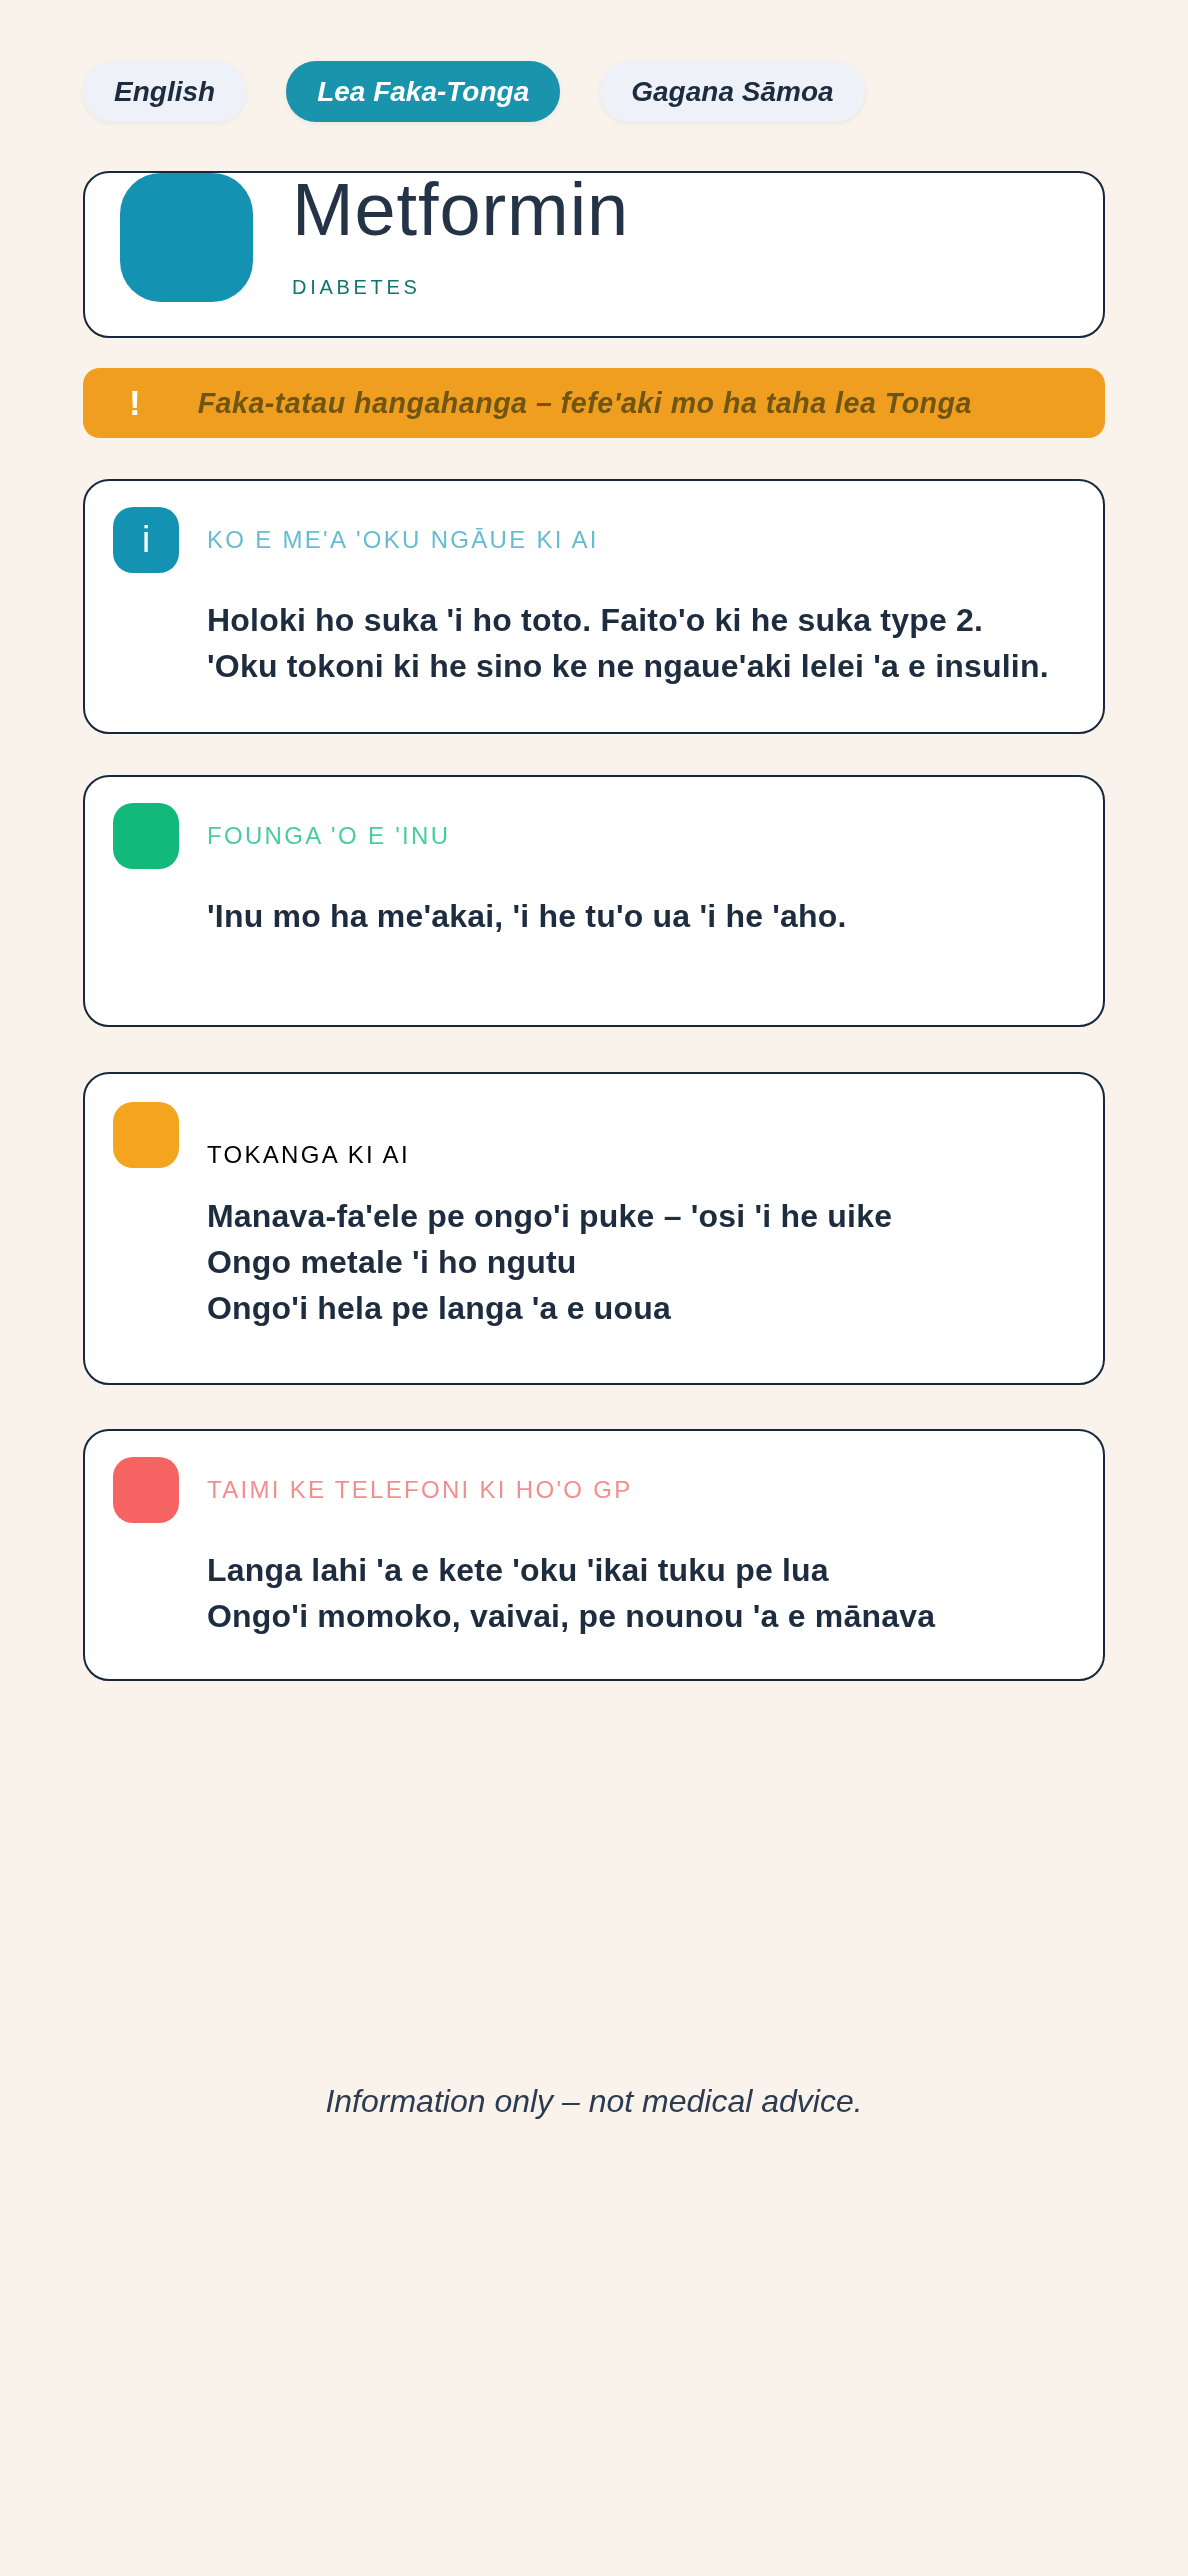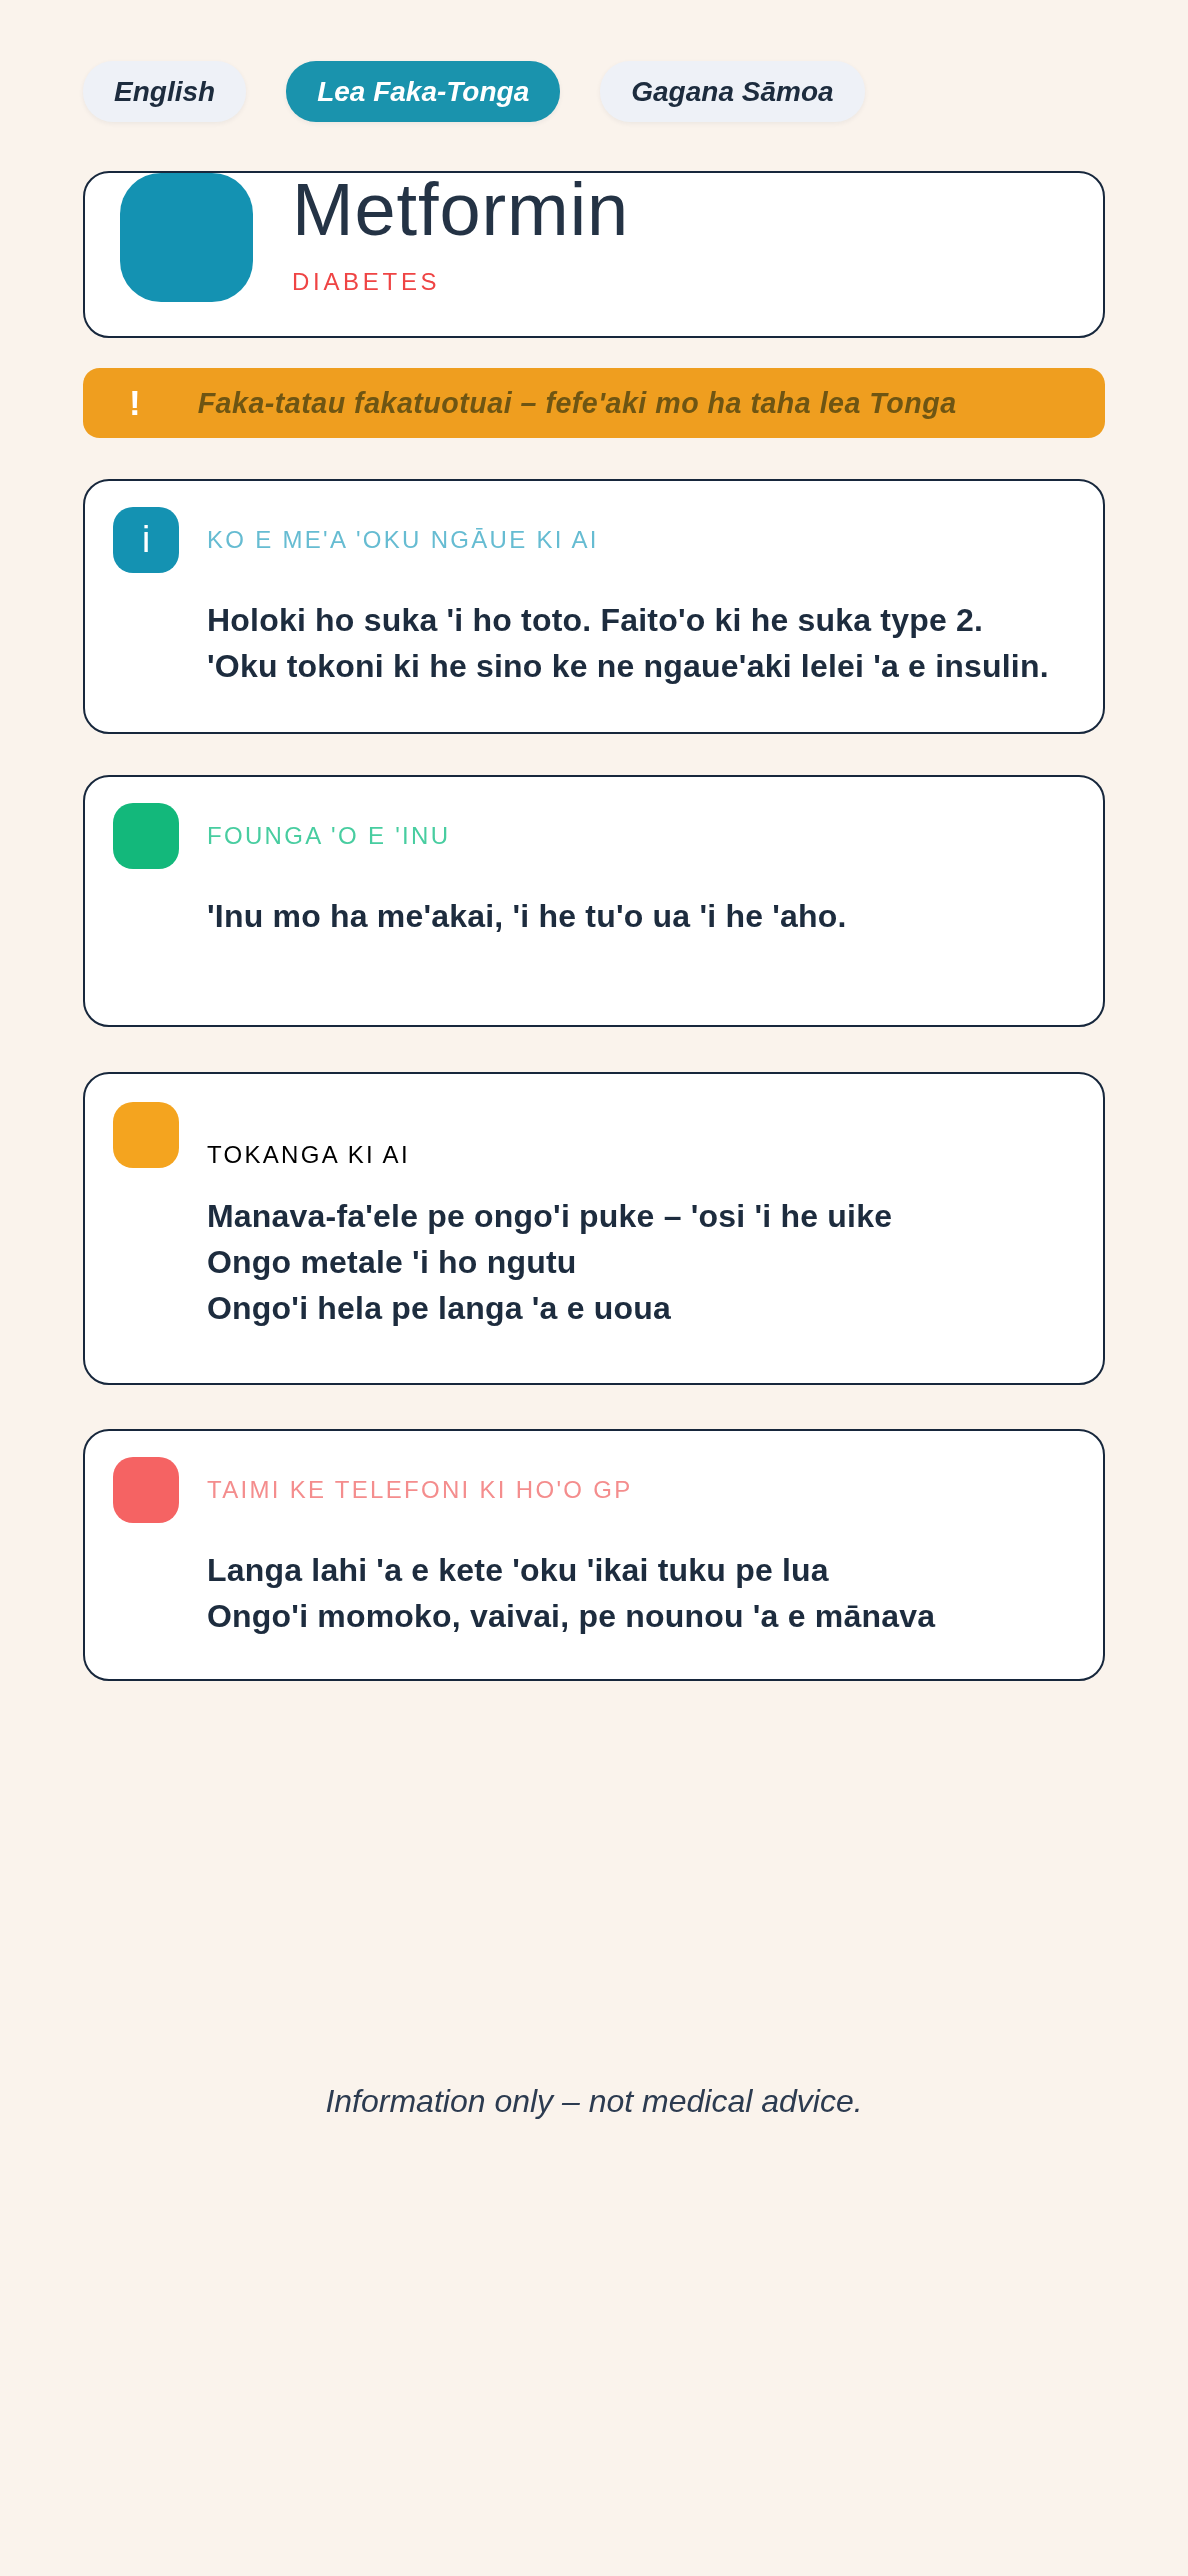--- a/index.html
+++ b/index.html
@@ -44,21 +44,21 @@
   .tab.selected{background:#1a93ad;color:#ffffff;}
   
   .med-card{
     margin-top:49px;height:167px;background:#ffffff;
     border:2.8px solid #17273c;border-radius:26px;
     display:flex;align-items:flex-start;padding:0 0 16px 35px;box-sizing:border-box;
   }
   .med-icon{width:133px;height:129px;border-radius:41px;background:#1492b2;flex:none;}
   .med-text{margin-left:39px;}
   .med-name{font-size:74px;font-weight:200;line-height:1;color:#243345;letter-spacing:0.9px;}
-  .med-category{margin-top:21px;font-size:24px;font-weight:300;letter-spacing:3.7px;color:#ef4444;}
+  .med-category{margin-top:29px;font-size:20px;font-weight:300;letter-spacing:3.7px;color:#0f766e;}
   
   .banner{
     margin-top:30px;height:70px;border-radius:16.6px;background:#ef9e1f;
     display:flex;align-items:center;padding:0 46px;box-sizing:border-box;
   }
   .banner-mark{color:#ffffff;font-size:35px;font-weight:700;}
   .banner-text{margin-left:57px;font-size:28.6px;font-style:italic;font-weight:600;color:#6e5513;letter-spacing:0.5px;}
   
   .card{
     background:#ffffff;border:2.8px solid #17273c;border-radius:26px;
@@ -103,21 +103,21 @@
     <section class="med-card">
       <div class="med-icon"></div>
       <div class="med-text">
         <div class="med-name">Metformin</div>
         <div class="med-category">DIABETES</div>
       </div>
     </section>
 
     <section class="banner">
       <span class="banner-mark">!</span>
-      <span class="banner-text">Faka-tatau fakatuotuai – fefe'aki mo ha taha lea Tonga</span>
+      <span class="banner-text">Faka-tatau hangahanga – fefe'aki mo ha taha lea Tonga</span>
     </section>
 
     <section class="card card-1">
       <div class="card-row">
         <div class="card-icon" style="background: rgb(20, 146, 178);">i</div>
         <div class="card-heading" style="color: rgb(102, 188, 210);">KO E ME'A 'OKU NGĀUE KI AI</div>
       </div>
       <div class="card-body">
         <span class="card-line">Holoki ho suka 'i ho toto. Faito'o ki he suka type 2.</span>
         <span class="card-line">'Oku tokoni ki he sino ke ne ngaue'aki lelei 'a e insulin.</span>

